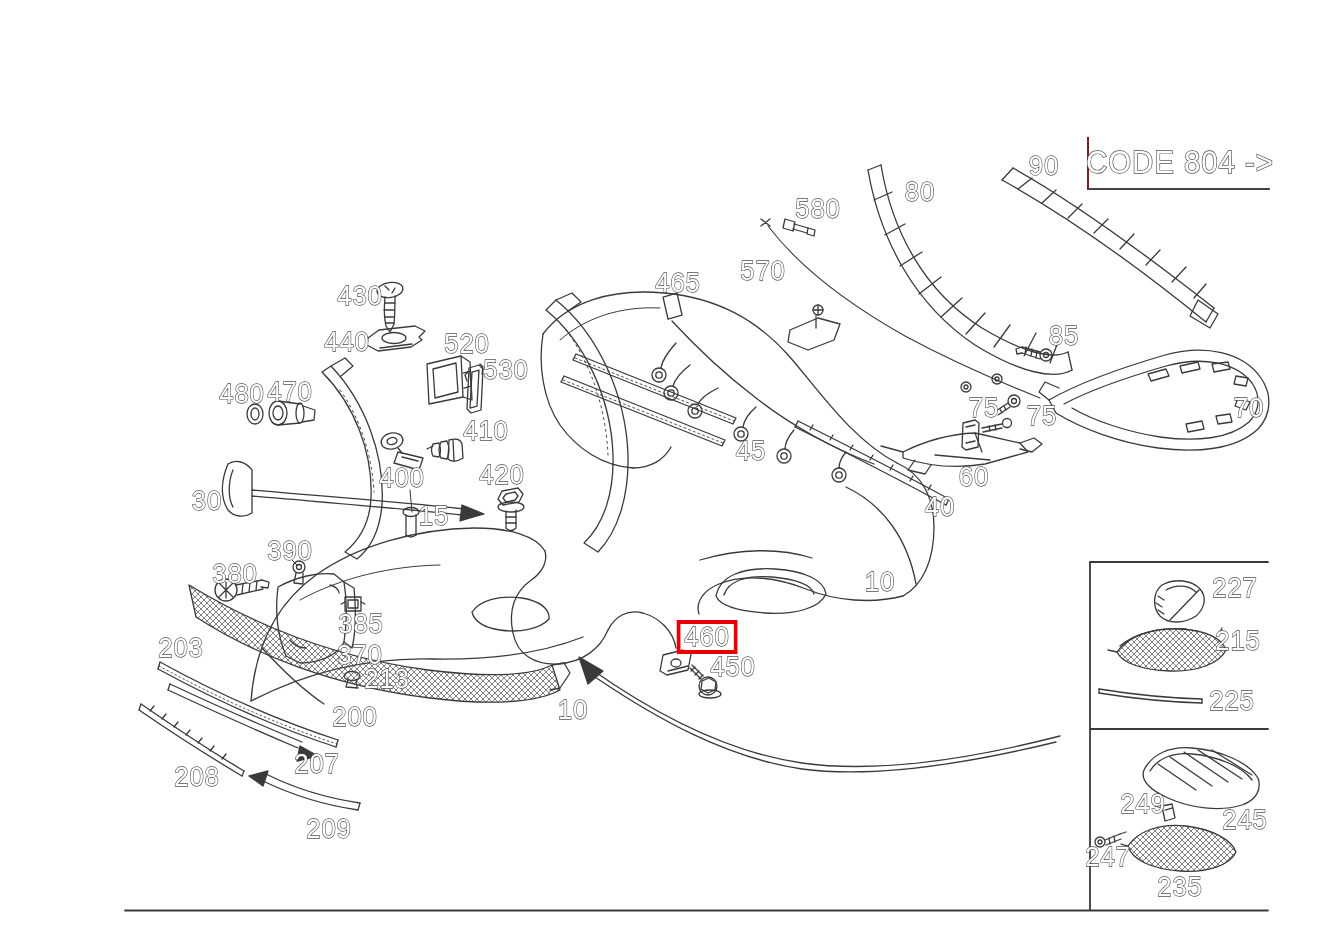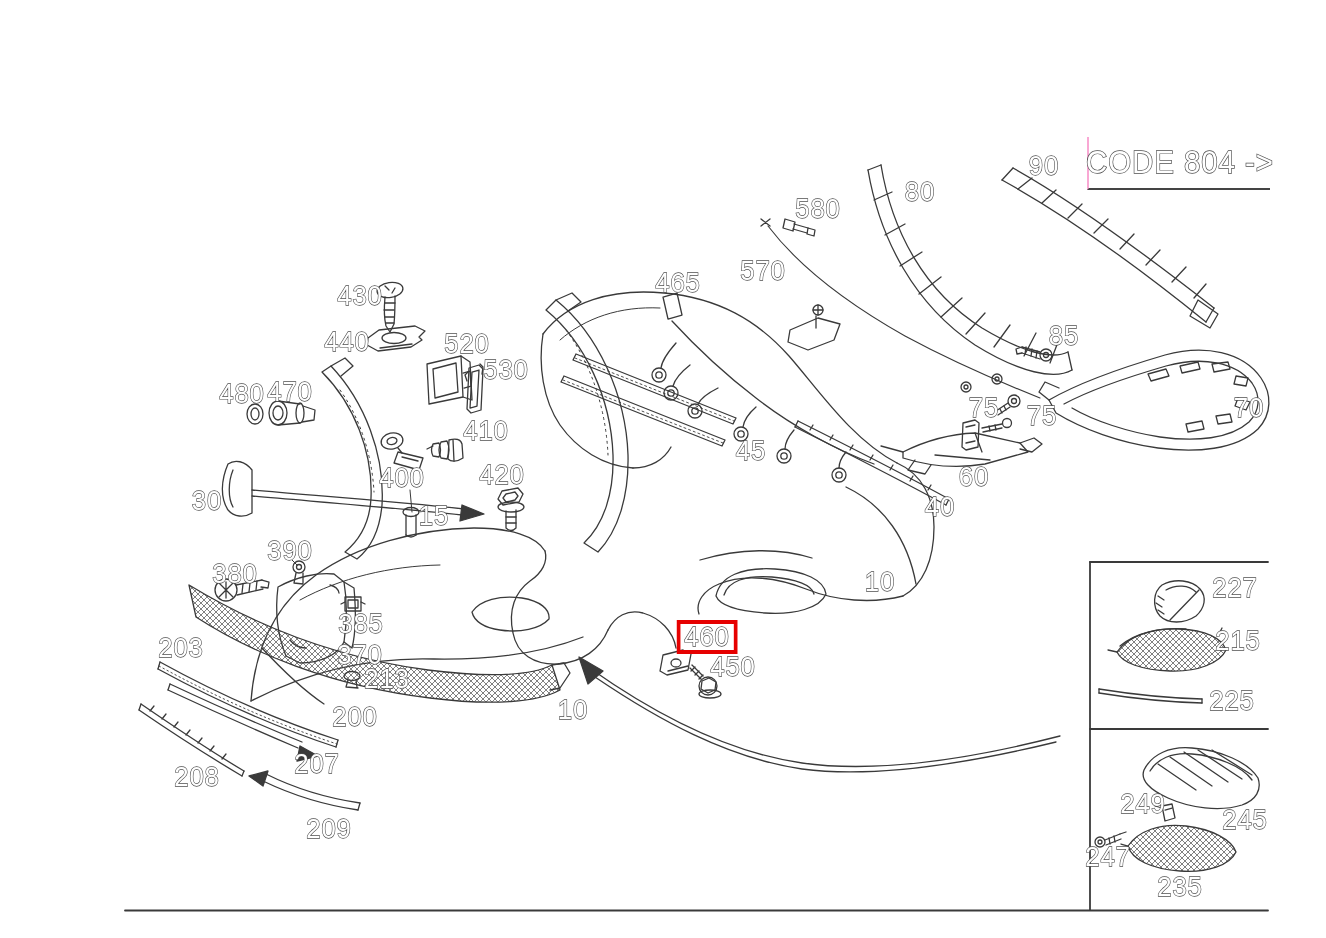--- a/index.html
+++ b/index.html
@@ -33,21 +33,21 @@
     user-select:none;
   }
   .part-label.highlighted{
     border:4px solid var(--accent-red);
     padding:0 4px;
   }
   .code-box{
     position:absolute;
     left:1087px;top:137px;
     width:181px;height:51px;
-    border-left:2px solid #f9a8d4;
+    border-left:2px solid #7f1d1d;
     border-bottom:2px solid #444;
     display:flex;align-items:center;justify-content:center;
   }
   .code-box .code-text{
     font-size:31px;
     letter-spacing:1px;
     transform:scaleX(.95);
     white-space:nowrap;
     color:#ffffff;
     -webkit-text-stroke:1.4px var(--label);

